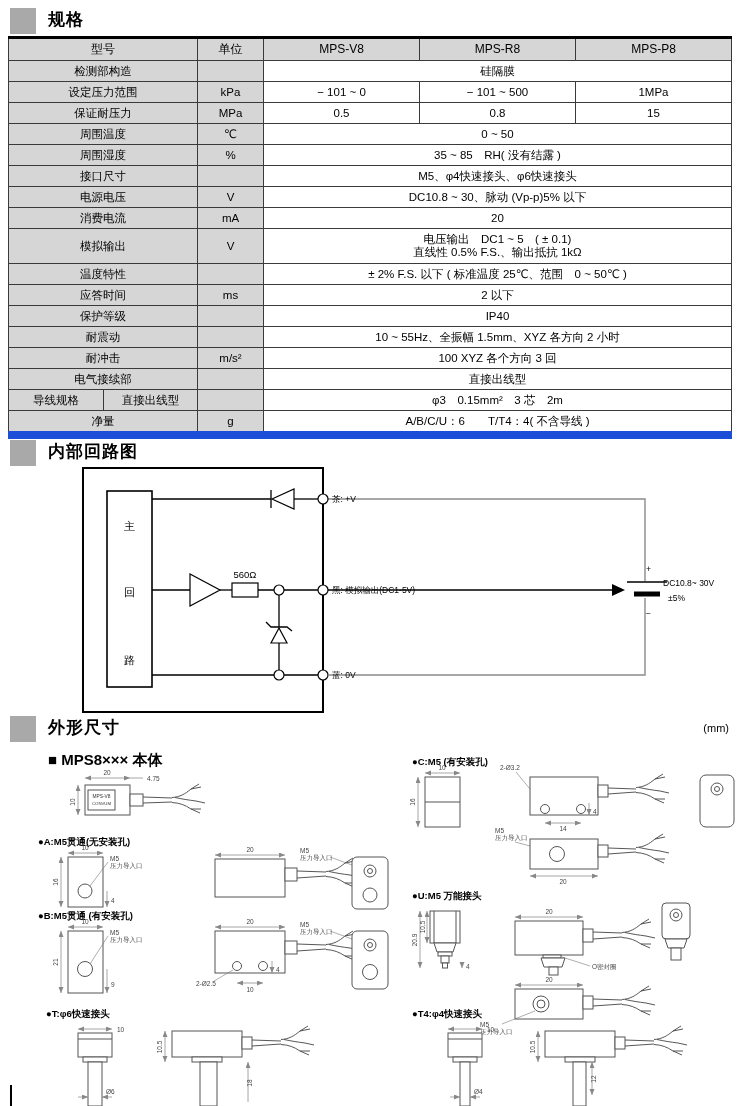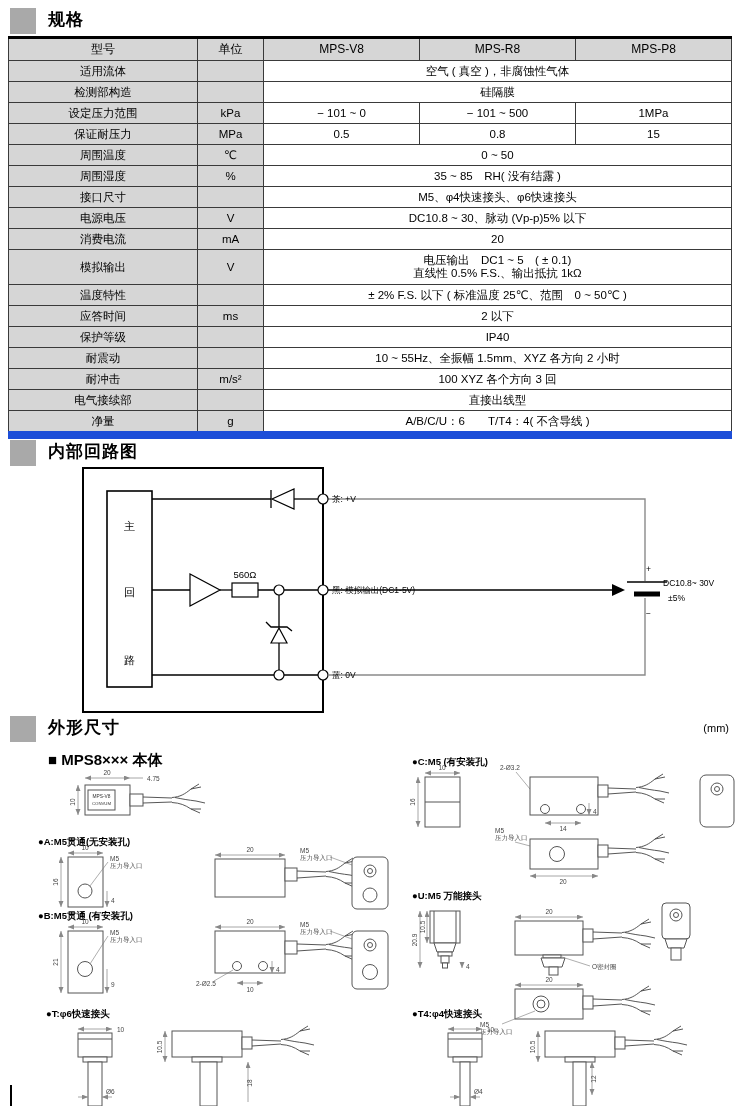--- a/index.html
+++ b/index.html
@@ -51,25 +51,20 @@
       </colgroup>
     <tbody id="spec-tbody">
         <tr class="hdr">
           <td colspan="2">型号</td>
           <td>单位</td>
           <td>MPS-V8</td>
           <td>MPS-R8</td>
           <td>MPS-P8</td>
         </tr>
         <tr>
-          <td colspan="2" class="lbl">适用流体</td>
-          <td class="lbl"></td>
-          <td colspan="3">空气 ( 真空 )，非腐蚀性气体</td>
-        </tr>
-        <tr>
           <td colspan="2" class="lbl">检测部构造</td>
           <td class="lbl"></td>
           <td colspan="3">硅隔膜</td>
         </tr>
         <tr>
           <td colspan="2" class="lbl">设定压力范围</td>
           <td class="lbl">kPa</td>
           <td>− 101 ~ 0</td>
           <td>− 101 ~ 500</td>
           <td>1MPa</td>
@@ -136,20 +131,26 @@
         </tr>
         <tr>
           <td colspan="2" class="lbl">耐冲击</td>
           <td class="lbl">m/s²</td>
           <td colspan="3">100  XYZ 各个方向 3 回</td>
         </tr>
         <tr>
           <td colspan="2" class="lbl">电气接续部</td>
           <td class="lbl"></td>
           <td colspan="3">直接出线型</td>
+        </tr>
+        <tr>
+          <td class="lbl">导线规格</td>
+          <td class="lbl">直接出线型</td>
+          <td class="lbl"></td>
+          <td colspan="3">φ3　0.15mm²　3 芯　2m</td>
         </tr>
         <tr>
           <td colspan="2" class="lbl">净量</td>
           <td class="lbl">g</td>
           <td colspan="3">A/B/C/U：6　　T/T4：4( 不含导线 )</td>
         </tr>
       </tbody>
   </table>
 
   <div class="sec" style="top:440px">

